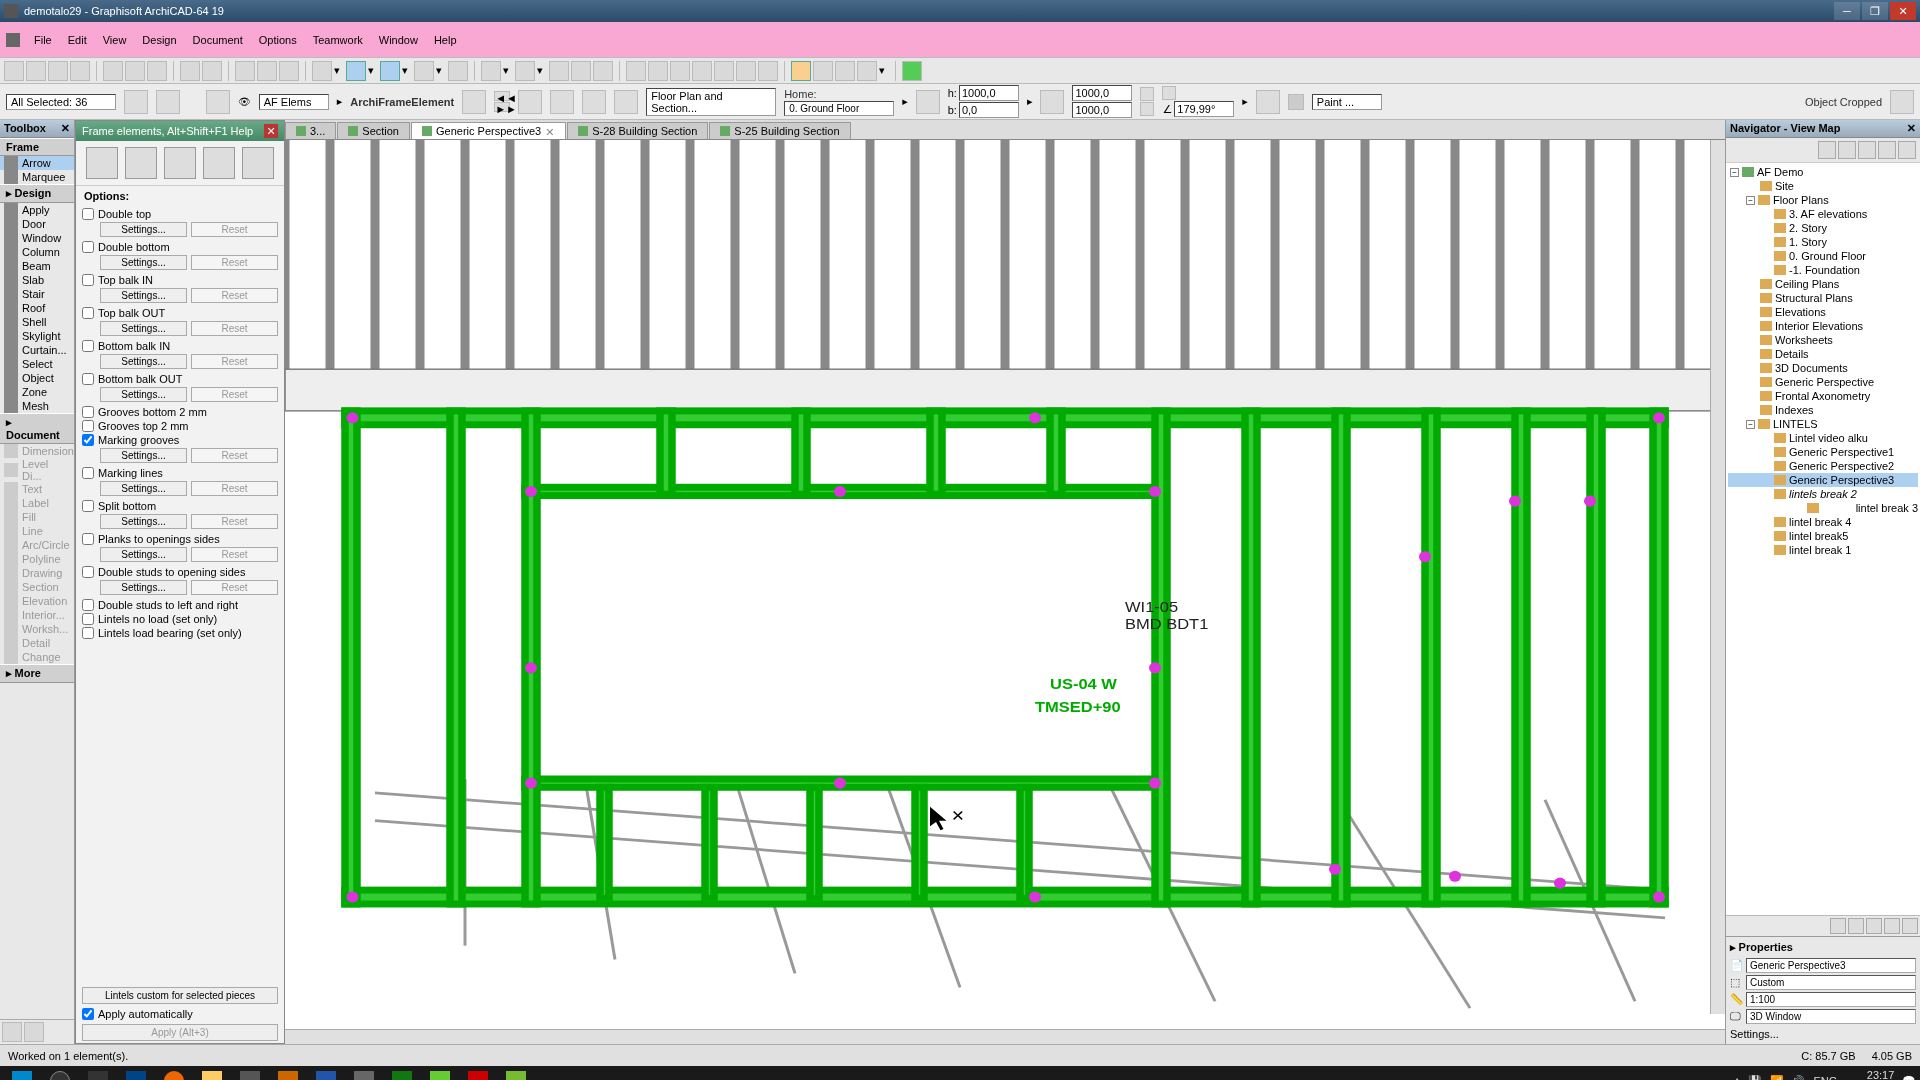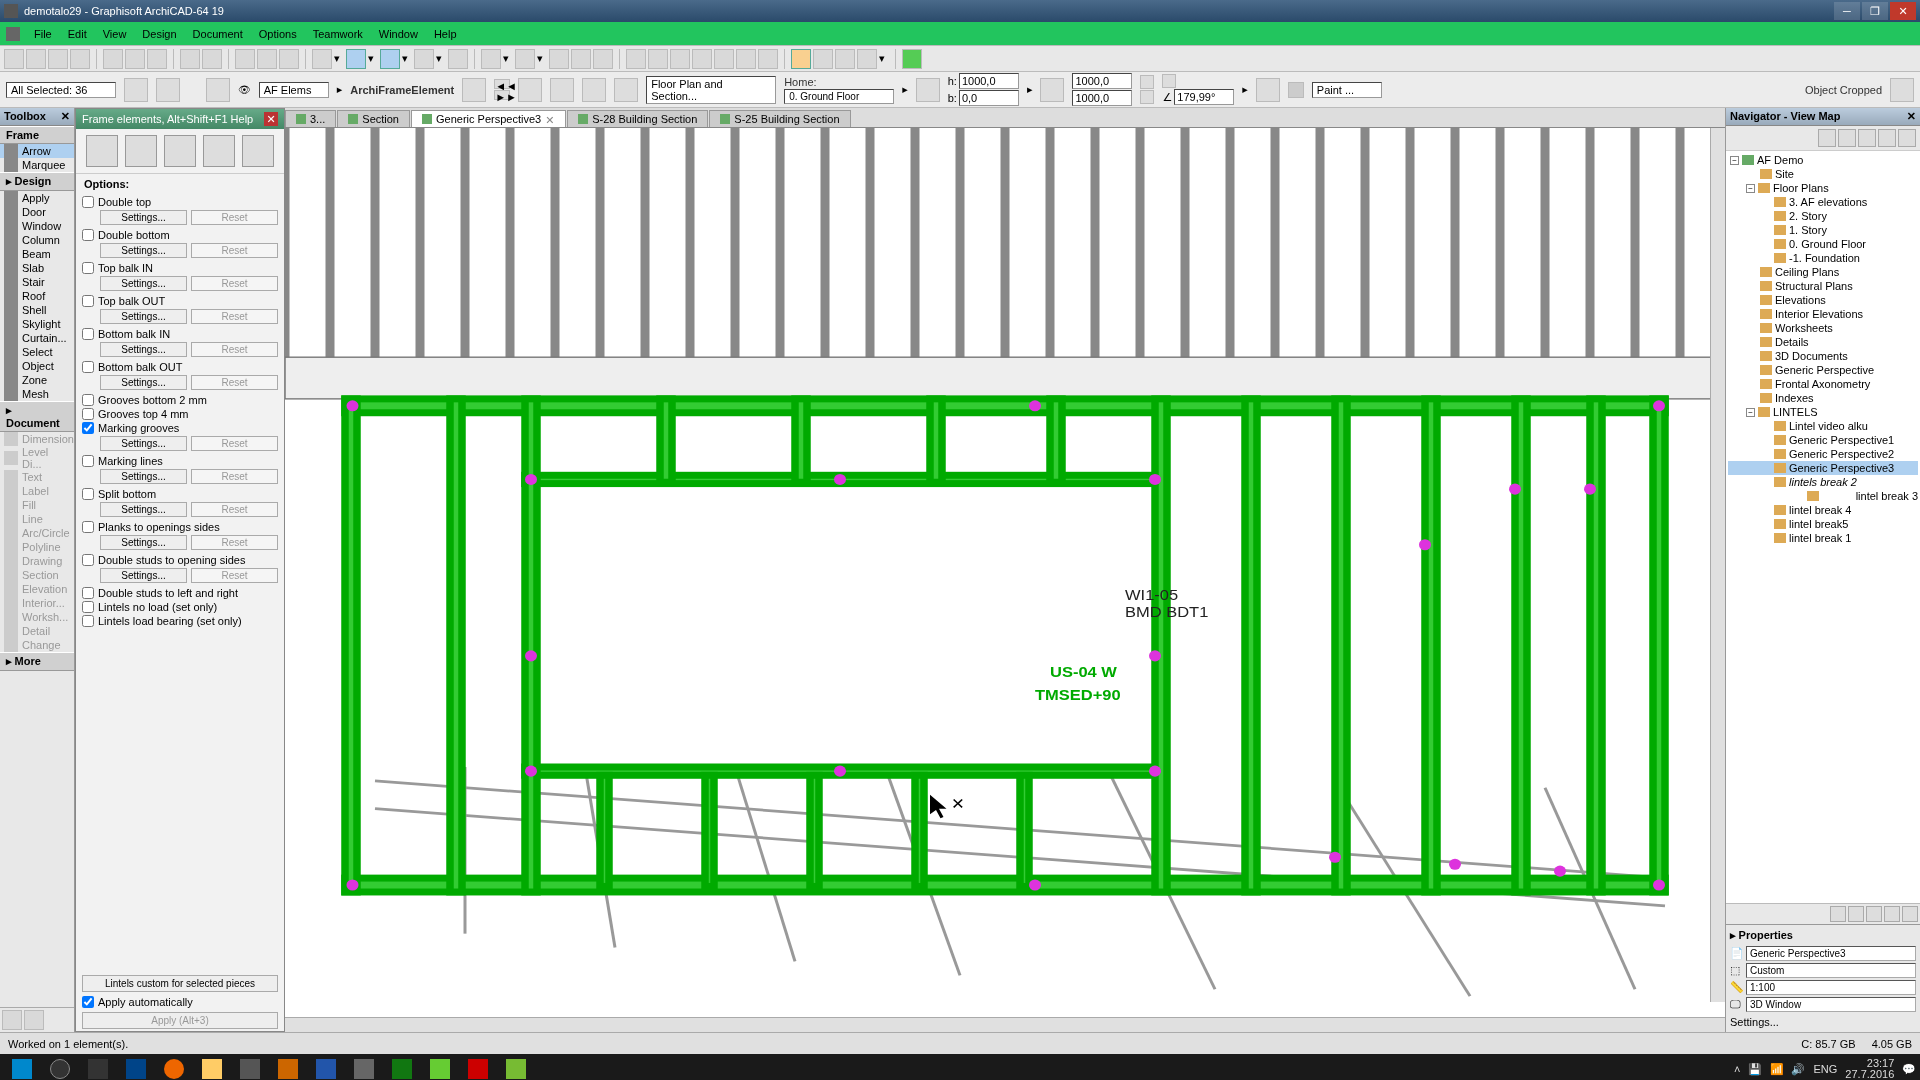--- a/index.html
+++ b/index.html
@@ -7,21 +7,21 @@
 
 
 .titlebar { height: 22px; background: linear-gradient(#4a6a8a, #2a4a6a); display: flex; align-items: center; padding: 0 4px; color: #fff; }
 .titlebar .icon { width: 14px; height: 14px; background: #555; margin-right: 6px; }
 .titlebar .title { flex: 1; }
 .titlebar .winbtns { display: flex; gap: 2px; }
 .titlebar .winbtn { width: 26px; height: 18px; background: rgba(255,255,255,.15); display: flex; align-items: center; justify-content: center; cursor: pointer; }
 .titlebar .winbtn.close { background: #c0392b; }
 
 
-.menubar { height: 24px; background: #22c55e; border-bottom: 1px solid #bbb; display: flex; align-items: center; padding-left: 6px; }
+.menubar { height: 36px; background: #f9a8d4; border-bottom: 1px solid #bbb; display: flex; align-items: center; padding-left: 6px; }
 .menubar .appicon { width: 14px; height: 14px; background: #666; margin-right: 6px; }
 .menubar .item { padding: 2px 8px; cursor: pointer; }
 
 
 .toolbar { height: 26px; background: #e8e8e8; border-bottom: 1px solid #bbb; display: flex; align-items: center; gap: 2px; padding: 0 4px; }
 .tbtn { width: 20px; height: 20px; background: #d9d9d9; border: 1px solid #bbb; cursor: pointer; }
 .tbtn.active { background: #aed0f0; border-color: #5a9; }
 .tsep { width: 1px; height: 20px; background: #bbb; margin: 0 4px; }
 .tdrop { width: 10px; display: inline-block; }
 
@@ -459,21 +459,21 @@
         <div class="btnrow">
           <div class="btn">Settings...</div>
           <div class="btn disabled">Reset</div>
         </div>
         <div class="optrow">
           <input type="checkbox" style="">
           <span>Grooves bottom 2 mm</span>
         </div>
         <div class="optrow">
           <input type="checkbox" style="">
-          <span>Grooves top 4 mm</span>
+          <span>Grooves top 2 mm</span>
         </div>
         <div class="optrow">
           <input type="checkbox" checked="" style="">
           <span>Marking grooves</span>
         </div>
         <div class="btnrow">
           <div class="btn">Settings...</div>
           <div class="btn disabled">Reset</div>
         </div>
         <div class="optrow">

